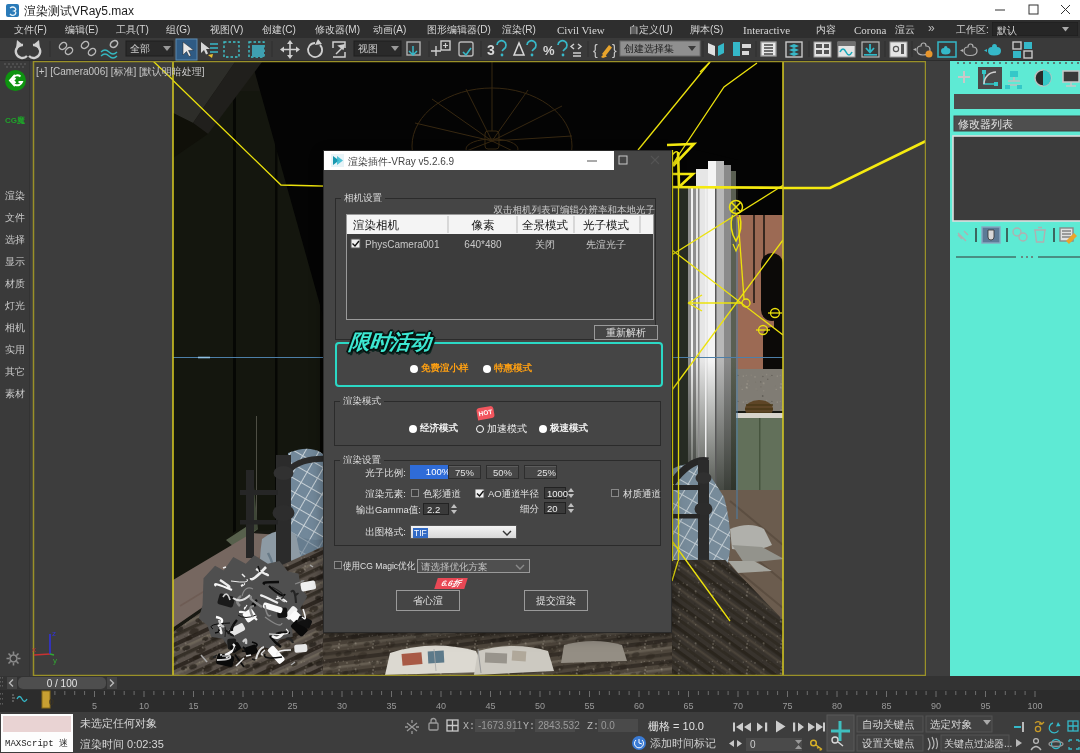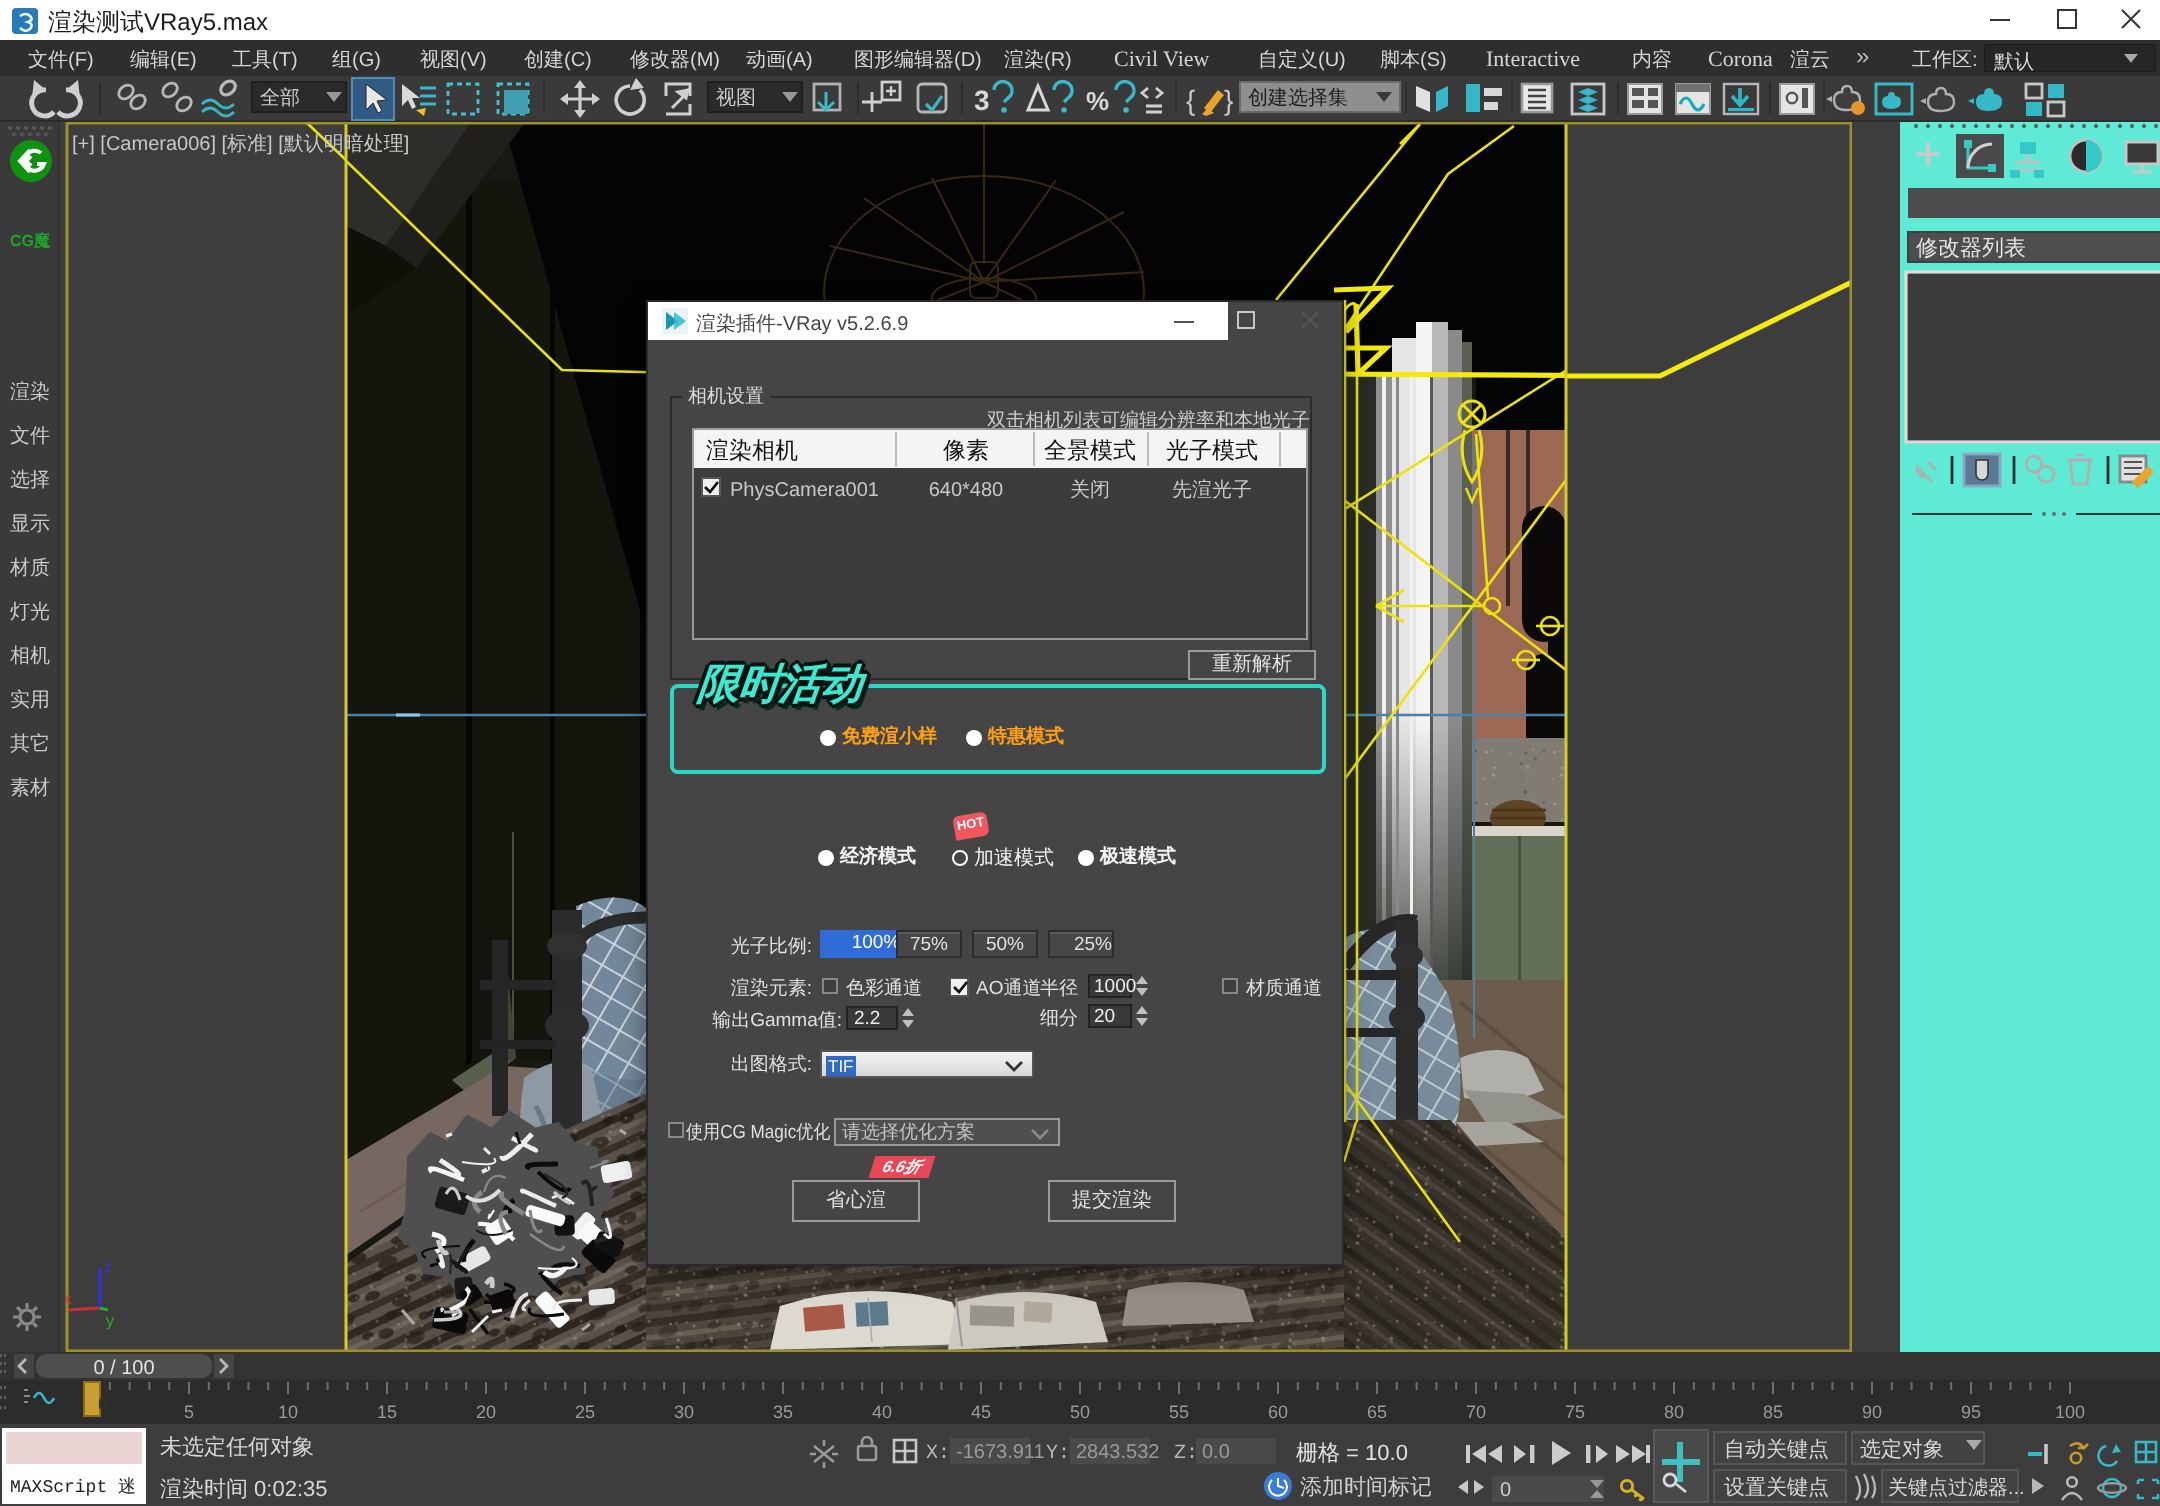--- a/index.html
+++ b/index.html
@@ -964,28 +964,34 @@
  </div>
  <div class="btn" style="left:270px;top:174px;width:64px;height:15px;line-height:14px">重新解析</div>
 
  <div class="abs" style="left:11px;top:191px;width:328px;height:45px;border:2px solid #2bd8c5;border-radius:4px"></div>
  <div class="abs" style="left:25px;top:177px;font-size:21px;font-weight:bold;font-style:italic;color:#3ce8d2;letter-spacing:-0.5px;transform:skewX(-6deg);text-shadow:-2px 0 0 #061410,2px 0 0 #061410,0 -2px 0 #061410,0 2px 0 #061410,-1px -1px 0 #061410,1px 1px 0 #061410,-1px 1px 0 #061410,1px -1px 0 #061410,2px 3px 0 #0a2620">限时活动</div>
  <div class="abs" style="left:86px;top:214px;width:8px;height:8px;border-radius:50%;background:#fff"></div>
  <div class="abs" style="left:97px;top:211px;font-size:9.5px;font-weight:bold;color:#ffa012">免费渲小样</div>
  <div class="abs" style="left:159px;top:214px;width:8px;height:8px;border-radius:50%;background:#fff"></div>
  <div class="abs" style="left:170px;top:211px;font-size:9.5px;font-weight:bold;color:#ffa012">特惠模式</div>
 
+ <div class="grp" style="left:10px;top:250px;width:327px;height:45px;border-color:#2b2b2b">
+  <div class="lbl">渲染模式</div>
+ </div>
  <div class="abs" style="left:153px;top:256px;width:17px;height:12px;background:#f2565e;border-radius:3px 3px 3px 0;transform:rotate(-10deg);color:#fff;font-size:6.5px;font-weight:bold;text-align:center;line-height:12px">HOT</div>
  <div class="abs" style="left:85px;top:274px;width:8px;height:8px;border-radius:50%;background:#fff"></div>
  <div class="abs" style="left:96px;top:271px;font-size:9.5px;font-weight:bold;color:#f2f2f2">经济模式</div>
  <div class="abs" style="left:152px;top:274px;width:8px;height:8px;border-radius:50%;border:1.5px solid #fff;background:#454545"></div>
  <div class="abs" style="left:163px;top:271px;font-size:10px;font-weight:normal;color:#f2f2f2">加速模式</div>
  <div class="abs" style="left:215px;top:274px;width:8px;height:8px;border-radius:50%;background:#fff"></div>
  <div class="abs" style="left:226px;top:271px;font-size:9.5px;font-weight:bold;color:#f2f2f2">极速模式</div>
 
+ <div class="grp" style="left:10px;top:309px;width:327px;height:86px;border-color:#2b2b2b">
+  <div class="lbl">渲染设置</div>
+ </div>
  <div class="abs" style="left:30px;top:316px;width:52px;font-size:9.5px;color:#e0e0e0;text-align:right">光子比例:</div>
  <div class="abs" style="left:86px;top:314px;width:56px;height:14px;background:#2f6cd8;color:#fff;font-size:9.5px;text-align:center;line-height:14px">100%</div>
  <div class="abs" style="left:124px;top:314px;width:33px;height:14px;background:#474747;border:1px solid #2e2e2e;box-shadow:inset 0 1px 0 #5c5c5c;color:#e0e0e0;font-size:9.5px;text-align:center;line-height:13px">75%</div>
  <div class="abs" style="left:162px;top:314px;width:33px;height:14px;background:#474747;border:1px solid #2e2e2e;box-shadow:inset 0 1px 0 #5c5c5c;color:#e0e0e0;font-size:9.5px;text-align:center;line-height:13px">50%</div>
  <div class="abs" style="left:200px;top:314px;width:33px;height:14px;background:#474747;border:1px solid #2e2e2e;box-shadow:inset 0 1px 0 #5c5c5c;color:#e0e0e0;font-size:9.5px;text-align:right;line-height:13px">25%</div>
  <div class="abs" style="left:30px;top:337px;width:52px;font-size:9.5px;color:#e0e0e0;text-align:right">渲染元素:</div>
  <div class="abs" style="left:87px;top:338px;width:8px;height:8px;background:#3e3e3e;border:1px solid #888"></div>
  <div class="abs" style="left:99px;top:337px;font-size:9.5px;color:#e0e0e0">色彩通道</div>
  <svg class="abs" style="left:151px;top:338px" width="10" height="10">
       <rect x="0" y="0" width="9" height="9" fill="#f0f0f0" stroke="#555"></rect>

